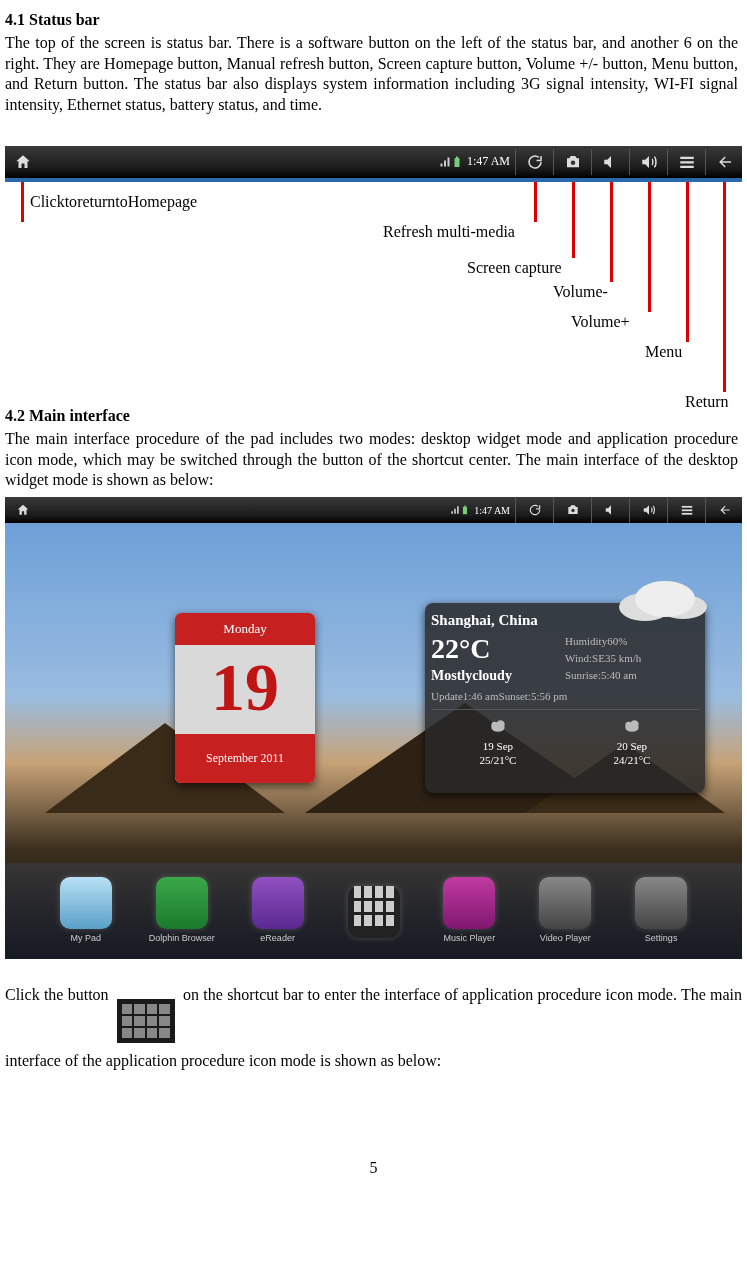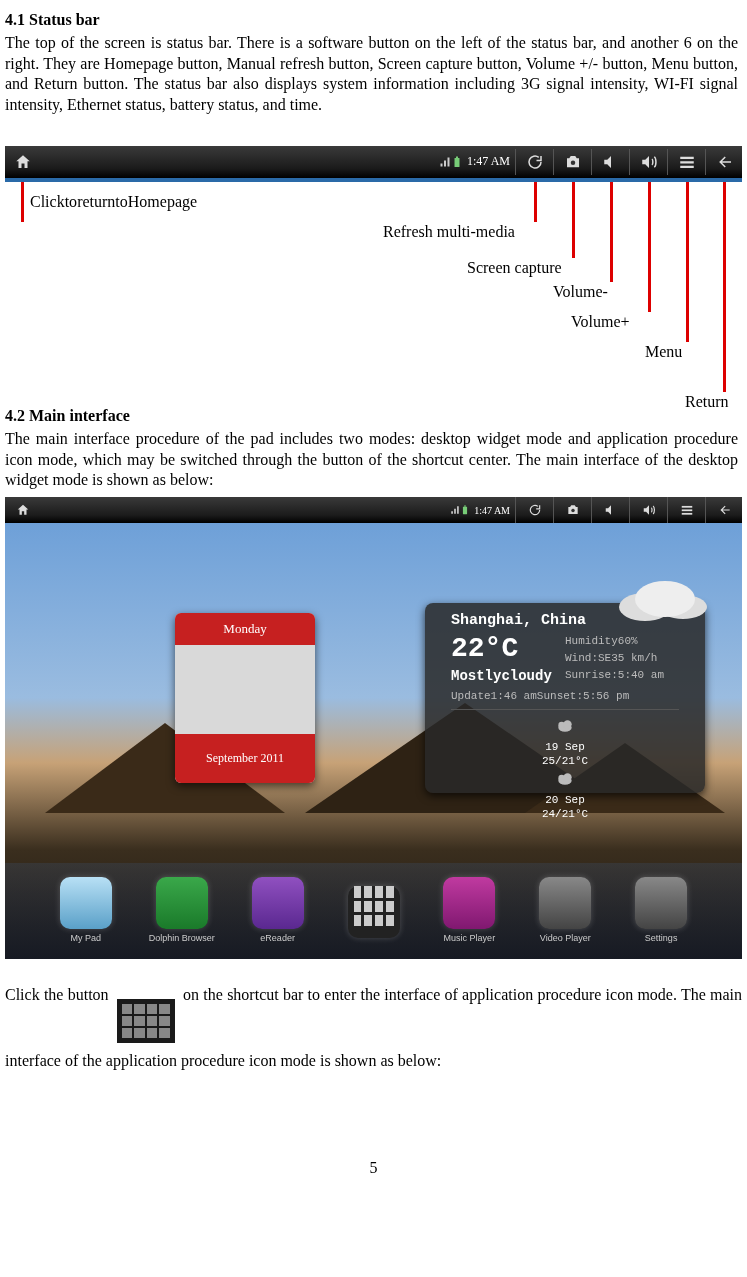--- a/index.html
+++ b/index.html
@@ -148,23 +148,23 @@
   .weather-widget {
     position: absolute;
     left: 420px;
     top: 80px;
     width: 280px;
     height: 190px;
     background: rgba(40,40,40,0.85);
     border-radius: 8px;
     box-shadow: 0 3px 8px rgba(0,0,0,0.7);
     color: #fff;
-    font-family: Liberation Mono, monospace;
+    font-family: Liberation Serif, serif;
     font-size: 11px;
-    padding: 8px 26px;
+    padding: 8px 6px;
     box-sizing: border-box;
   }
   .w-city {
     font-size: 15px;
     font-weight: bold;
   }
   .w-row {
     display: flex;
     justify-content: flex-start;
     margin: 3px 0;
@@ -180,21 +180,20 @@
     font-weight: bold;
     color: #fff;
   }
   .w-divider {
     border-top: 1px solid #555;
     margin: 6px 0;
   }
   .w-forecast {
     display: flex;
     justify-content: space-around;
-    flex-direction: column;
   }
   .w-fcol {
     text-align: center;
     font-size: 11px;
   }
   .cloud {
     position: absolute;
     top: -22px;
     right: 10px;
     width: 60px;
@@ -422,20 +421,21 @@
 
   <div class="landscape">
     <div class="mountains">
       <div class="mtn" style="left:40px; border-width:0 120px 90px 120px; border-color:transparent transparent #3a2a18 transparent;"></div>
       <div class="mtn" style="left:300px; border-width:0 160px 110px 160px; border-color:transparent transparent #2e2214 transparent;"></div>
       <div class="mtn" style="left:520px; border-width:0 100px 70px 100px; border-color:transparent transparent #3a2a18 transparent;"></div>
     </div>
 
     <div class="calendar-widget">
       <div class="cal-top">Monday</div>
+      <div class="cal-day">19</div>
       <div class="cal-month">September  2011</div>
     </div>
 
     <div class="weather-widget">
       <div class="cloud"></div>
       <div class="w-city">Shanghai, China</div>
       <div style="display:flex;">
         <div style="flex:1">
           <div class="w-temp">22°C</div>
           <div class="w-cond">Mostlycloudy</div>

